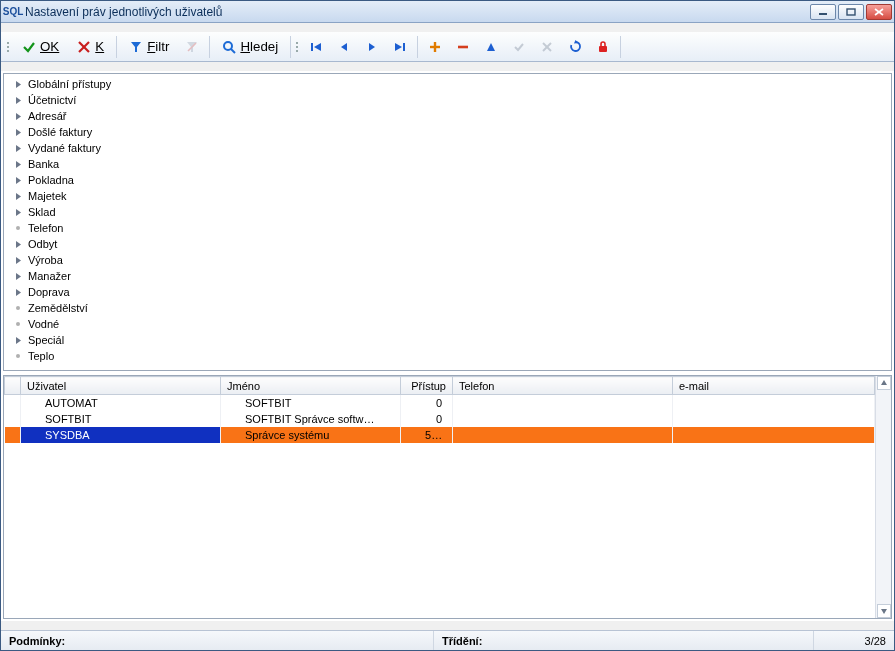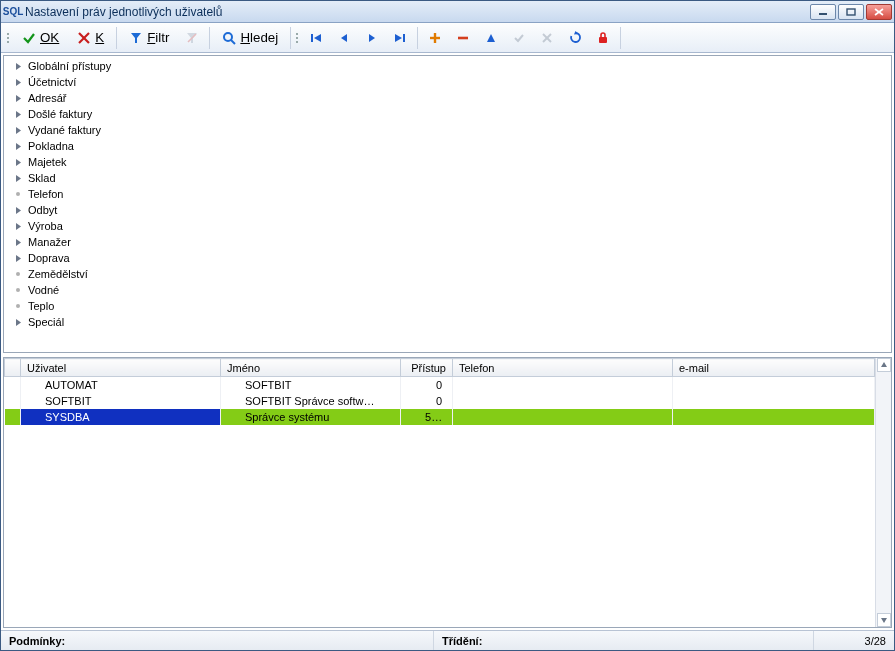--- a/index.html
+++ b/index.html
@@ -10,20 +10,21 @@
     background: #fff;
     color: #000;
     height: 100%;
     overflow: hidden;
   }
   .window {
     width: 895px; height: 651px;
     display: flex; flex-direction: column;
     border: 1px solid #3b5a82;
     background: #f0f0f0;
+    gap: 9px;
   }
   .titlebar {
     height: 22px;
     background: linear-gradient(#e4edf8, #c8d9ef);
     border-bottom: 1px solid #8aa3c4;
     display: flex; align-items: center;
     padding: 0 2px 0 4px;
     font-size: 12px;
     color: #0b2e59;
     user-select: none;
@@ -160,21 +161,21 @@
     padding: 2px 6px;
     height: 18px;
     position: sticky; top: 0;
   }
   .grid td {
     border-right: 1px solid #eef0f4;
     padding: 1px 24px;
     height: 16px;
     overflow: hidden; text-overflow: ellipsis; white-space: nowrap;
   }
-  .grid tr.sel td { background: #84cc16; }
+  .grid tr.sel td { background: #f97316; }
   .grid tr.sel td.sel-cell { background: #1030c0; color: #fff; }
   .row-ind {
     width: 14px; text-align: center; padding: 0;
     border-right: 1px solid #d8dde6;
   }
   .row-ind.current::before { content: "▶"; font-size: 9px; color: #000; }
   col.c-ind  { width: 16px; }
   col.c-user { width: 200px; }
   col.c-name { width: 180px; }
   col.c-acc  { width: 52px; }
@@ -437,20 +438,28 @@
               </svg>
             </span>
             <span class="tree-label">Vydané faktury</span>
           </div>
           <div class="tree-item">
             <span class="tree-toggle has">
               <svg width="9" height="9">
                 <polygon points="2,1 7,4.5 2,8" fill="#6b7688"></polygon>
               </svg>
             </span>
+            <span class="tree-label">Banka</span>
+          </div>
+          <div class="tree-item">
+            <span class="tree-toggle has">
+              <svg width="9" height="9">
+                <polygon points="2,1 7,4.5 2,8" fill="#6b7688"></polygon>
+              </svg>
+            </span>
             <span class="tree-label">Pokladna</span>
           </div>
           <div class="tree-item">
             <span class="tree-toggle has">
               <svg width="9" height="9">
                 <polygon points="2,1 7,4.5 2,8" fill="#6b7688"></polygon>
               </svg>
             </span>
             <span class="tree-label">Majetek</span>
           </div>
@@ -500,30 +509,30 @@
           </div>
           <div class="tree-item">
             <span class="tree-toggle leaf"></span>
             <span class="tree-label">Zemědělství</span>
           </div>
           <div class="tree-item">
             <span class="tree-toggle leaf"></span>
             <span class="tree-label">Vodné</span>
           </div>
           <div class="tree-item">
+            <span class="tree-toggle has">
+              <svg width="9" height="9">
+                <polygon points="2,1 7,4.5 2,8" fill="#6b7688"></polygon>
+              </svg>
+            </span>
+            <span class="tree-label">Speciál</span>
+          </div>
+          <div class="tree-item">
             <span class="tree-toggle leaf"></span>
             <span class="tree-label">Teplo</span>
-          </div>
-          <div class="tree-item">
-            <span class="tree-toggle has">
-              <svg width="9" height="9">
-                <polygon points="2,1 7,4.5 2,8" fill="#6b7688"></polygon>
-              </svg>
-            </span>
-            <span class="tree-label">Speciál</span>
           </div>
         </div>
     </div>
 
     <div class="grid-pane">
       <div class="grid-scroll">
         <table class="grid">
           <colgroup>
             <col class="c-ind">
               <col class="c-user">

